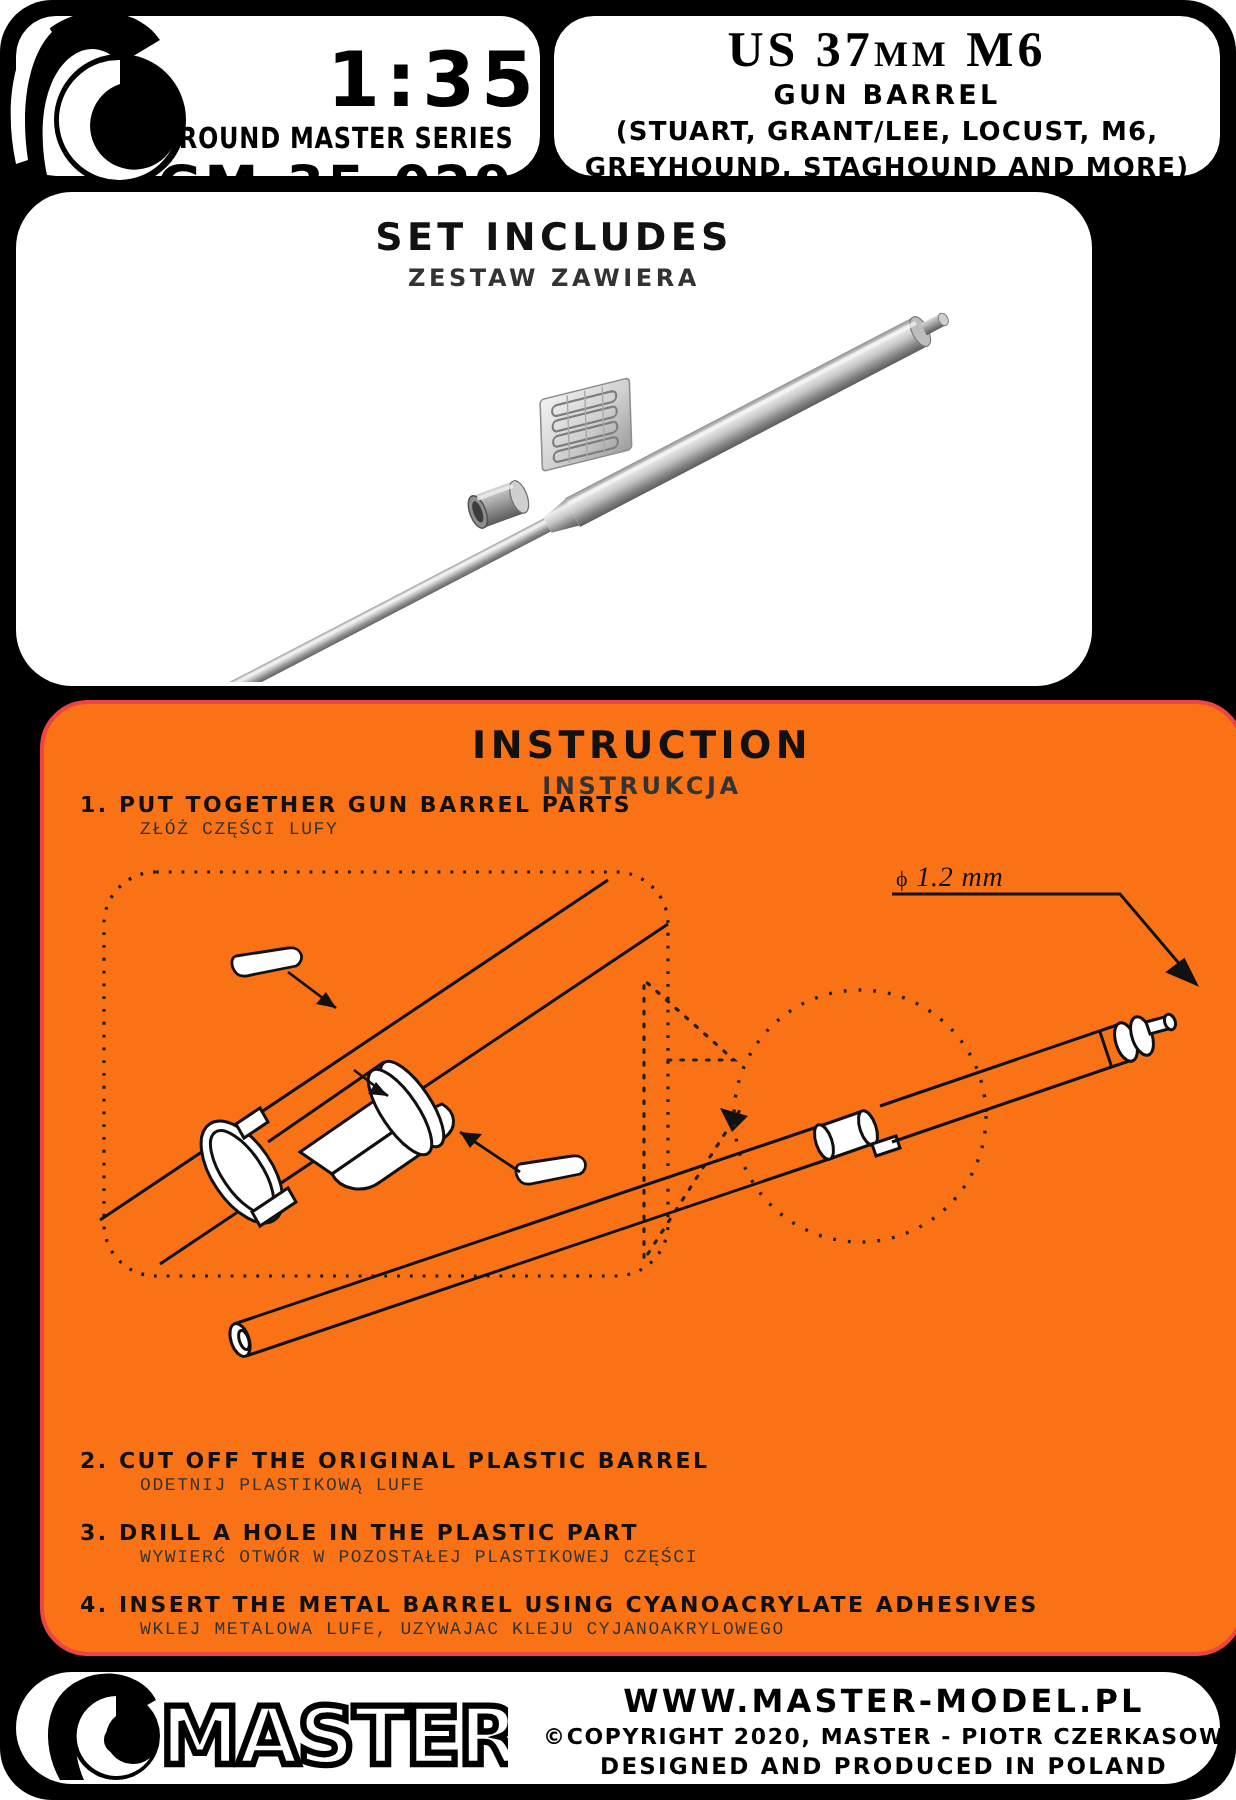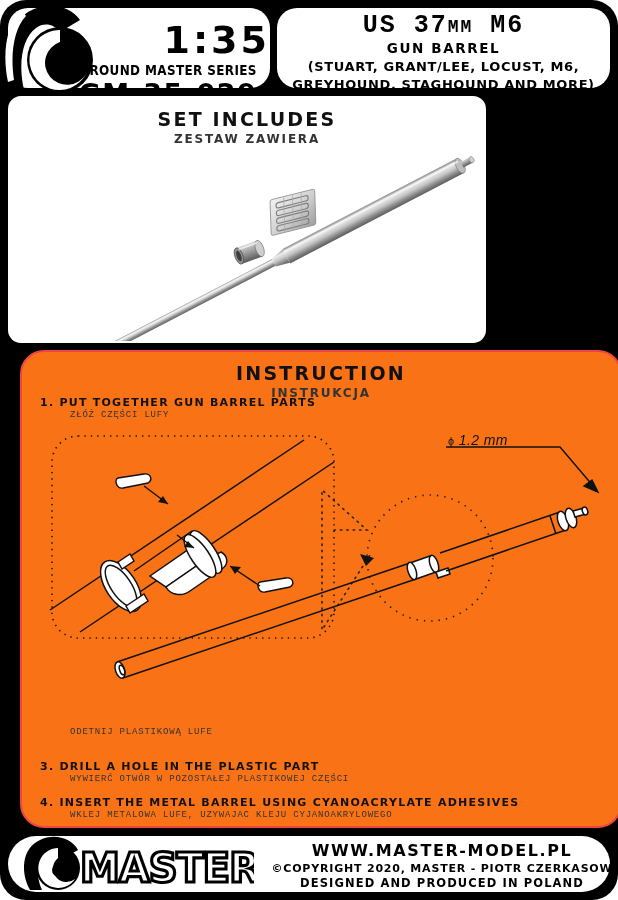--- a/index.html
+++ b/index.html
@@ -26,22 +26,22 @@
   #hdr-left{
     left:8px;top:8px;width:262px;height:80px;
     border-radius:20px;
   }
   #hdr-right{
     left:277px;top:8px;width:333px;height:80px;
     border-radius:20px;
   }
   
   #panel-set{
-    left:8px;top:96px;width:478px;height:247px;
-    border-radius:13px;
+    left:8px;top:96px;width:538px;height:247px;
+    border-radius:28px;
   }
   #panel-instr{
     left:20px;top:350px;width:602px;height:478px;
     border-radius:24px;
     border:2px solid #ef4444;
     box-sizing:border-box;
     background:#f97316;
   }
   #panel-foot{
     left:8px;top:836px;width:602px;height:56px;
@@ -79,21 +79,21 @@
     margin-top:2px;
     font-family:"DejaVu Sans", sans-serif;
     color:#000;
     text-decoration:underline;
   }
   #hdr-left .inner{padding-left:58px;}
 
   .t-title{
     text-align:center;font-size:25px;font-weight:bold;
     letter-spacing:2px;line-height:1;margin-top:5px;color:#000;
-    font-family:Liberation Mono, monospace;
+    font-family:Liberation Serif, serif;
   }
   .t-title .sm{font-size:18px;}
   .t-sub{
     text-align:center;font-size:13.5px;font-weight:bold;
     letter-spacing:1.6px;line-height:1;margin-top:4px;color:#000;
     font-family:"DejaVu Sans", sans-serif;
   }
   .t-list{
     text-align:center;font-size:13px;font-weight:bold;
     letter-spacing:0.6px;line-height:1.12;margin-top:4px;color:#000;
@@ -134,21 +134,21 @@
     font-size:9px;letter-spacing:0.8px;color:#333;line-height:1;
     margin-top:3px;margin-left:30px;white-space:nowrap;
     font-family:Liberation Mono, monospace;
   }
 
   
   .dia-label{
     position:absolute;
     font-style:italic;font-size:14px;color:#111;
     letter-spacing:0.4px;white-space:nowrap;
-    font-family:Liberation Sans, sans-serif;
+    font-family:Liberation Serif, serif;
   }
   .dia-label .phi{font-size:11px;font-style:normal;}
 
   
   .foot-url{
     text-align:center;font-size:16px;font-weight:bold;
     letter-spacing:1.6px;line-height:1;color:#000;
     font-family:"DejaVu Sans", sans-serif;
   }
   .foot-cp{
@@ -388,20 +388,24 @@
         <polygon points="576,62 562,56 570,50" fill="#111"></polygon>
       </g>
     </svg>
 
     <div class="dia-label" style="left:426px;top:80px;">
       <span class="phi">ϕ</span>
       <span>1.2 mm</span>
     </div>
 
     <div class="step" style="top:373px;">
+      <div class="step-en">
+        <span>2.</span>
+        <span>CUT OFF THE ORIGINAL PLASTIC BARREL</span>
+      </div>
       <div class="step-pl">ODETNIJ PLASTIKOWĄ LUFE</div>
     </div>
 
     <div class="step" style="top:409px;">
       <div class="step-en">
         <span>3.</span>
         <span>DRILL A HOLE IN THE PLASTIC PART</span>
       </div>
       <div class="step-pl">WYWIERĆ OTWÓR W POZOSTAŁEJ PLASTIKOWEJ CZĘŚCI</div>
     </div>

